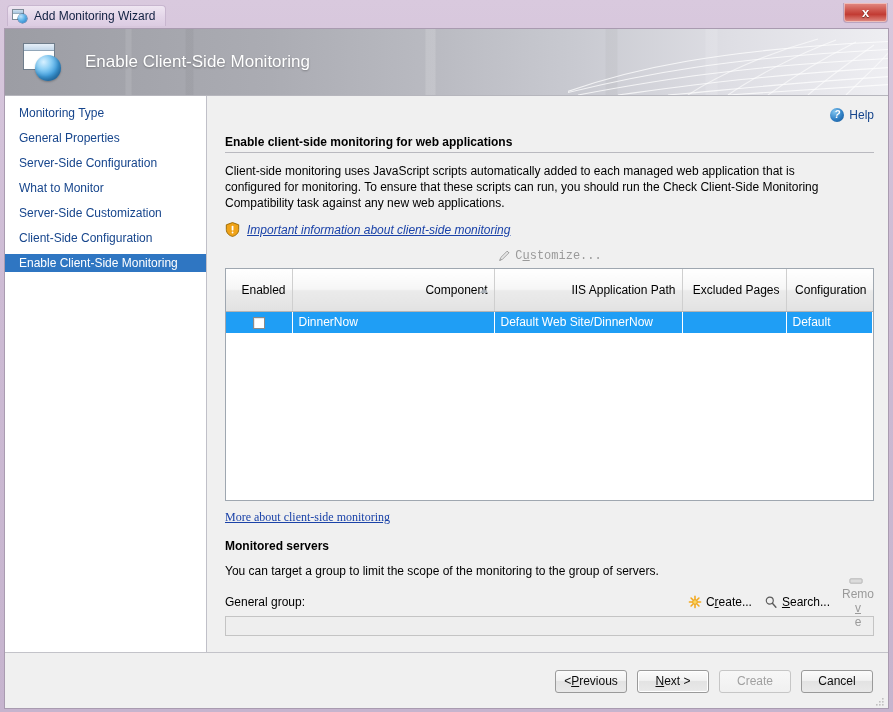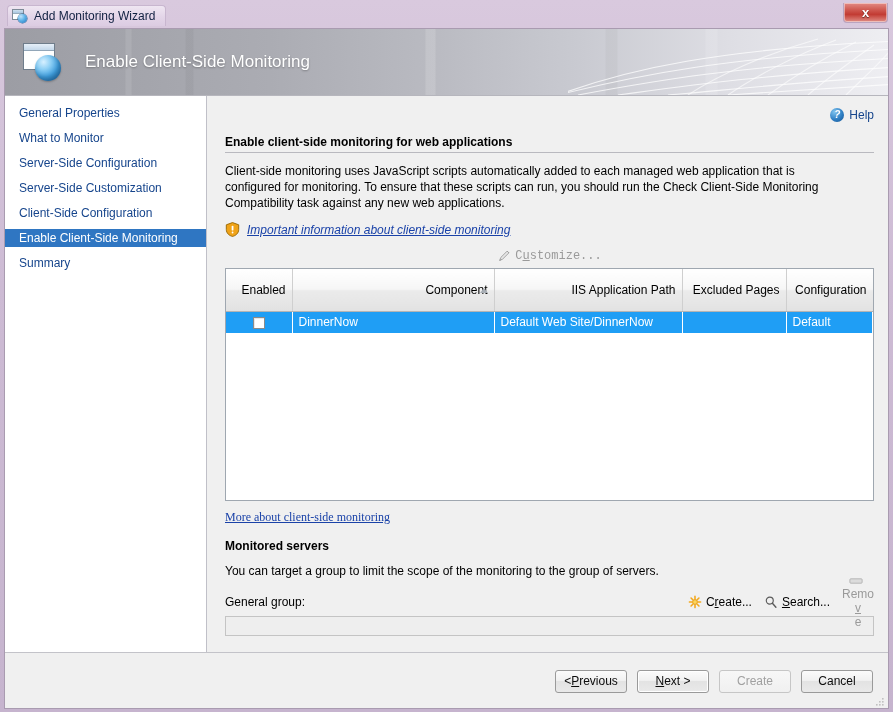--- a/index.html
+++ b/index.html
@@ -504,27 +504,27 @@
       <div id="banner-icon">
         <span class="sheet"></span>
           <span class="ball"></span>
       </div>
       <div id="banner-title">Enable Client-Side Monitoring</div>
     </div>
 
     <div id="body-split">
 
       <div id="sidebar">
+        <div class="nav-item">Monitoring Type</div>
         <div class="nav-item">General Properties</div>
+        <div class="nav-item">Server-Side Configuration</div>
         <div class="nav-item">What to Monitor</div>
-        <div class="nav-item">Server-Side Configuration</div>
         <div class="nav-item">Server-Side Customization</div>
         <div class="nav-item">Client-Side Configuration</div>
         <div class="nav-item selected">Enable Client-Side Monitoring</div>
-        <div class="nav-item">Summary</div>
       </div>
 
       <div id="content">
 
         <div id="help-row">
           <span class="help-icon">?</span>
           <span id="help-text">Help</span>
         </div>
 
         <h2 class="section-title">Enable client-side monitoring for web applications</h2>

